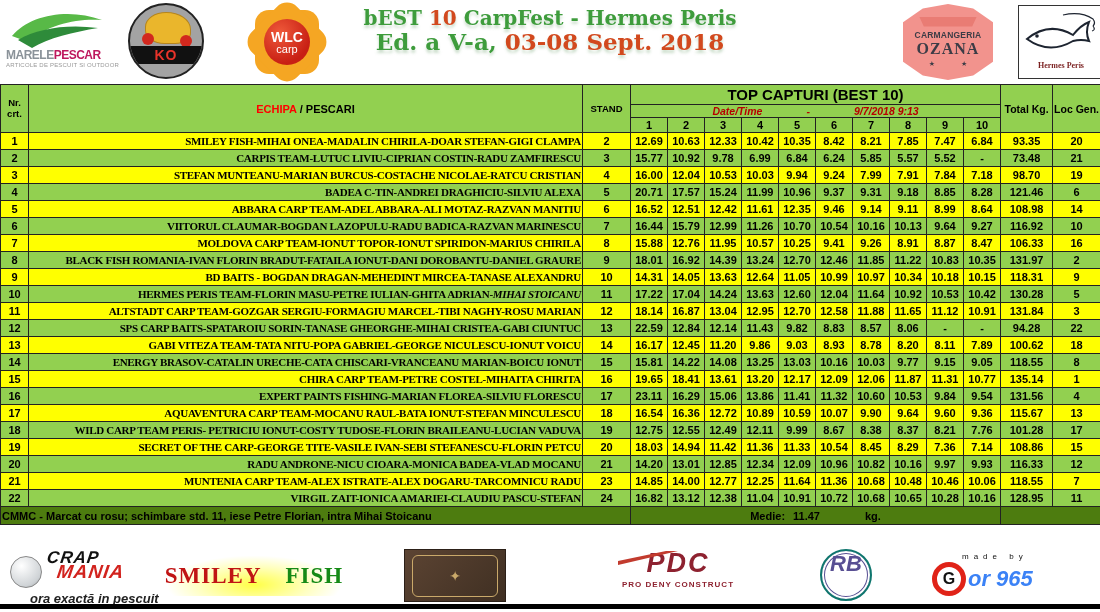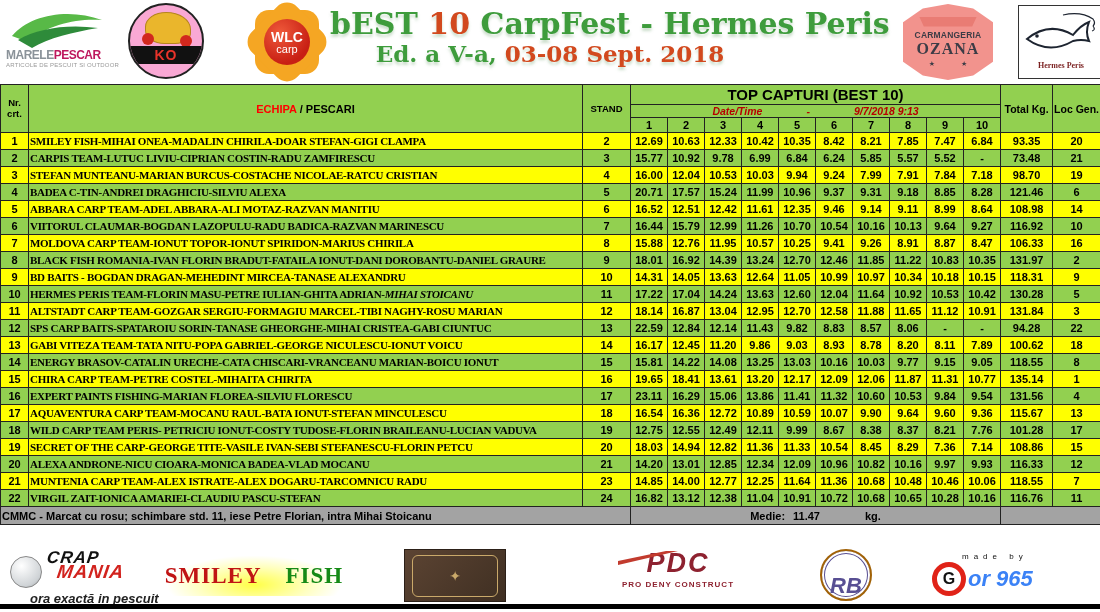--- a/index.html
+++ b/index.html
@@ -10,42 +10,42 @@
   .top-banner{position:absolute;left:0;top:0;width:1100px;height:84px;background:#fff}
   .logo{position:absolute}
 
   .mp{left:6px;top:8px;width:112px}
   .mp svg{display:block;margin-left:2px}
   .mp-text{font-size:12px;font-weight:bold;letter-spacing:-0.5px;margin-top:-2px;white-space:nowrap}
   .mp-a{color:#8a9299}.mp-b{color:#be185d}
   .mp-tag{font-size:6px;color:#999;letter-spacing:0.2px;white-space:nowrap}
 
   .ko{left:128px;top:3px;width:78px;height:78px}
-  .ko-circle{width:76px;height:76px;border-radius:50%;background:#f9a8d4;border:2px solid #222;
+  .ko-circle{width:76px;height:76px;border-radius:50%;background:#a3a3a3;border:2px solid #222;
              box-sizing:border-box;position:relative;overflow:hidden}
   .ko-fish{position:absolute;top:7px;left:15px;width:44px;height:30px;background:#eab62c;
            border:1px solid #b5851d;border-radius:60% 70% 45% 55%}
   .glove{position:absolute;width:12px;height:12px;background:#d2281e;border-radius:50%}
   .g1{left:-4px;bottom:-2px}.g2{right:-2px;bottom:-4px}
   .ko-band{position:absolute;left:-4px;right:-4px;bottom:13px;height:18px;background:#111;
            display:flex;align-items:center;justify-content:center}
   .ko-band span{color:#e8332a;font-weight:bold;font-size:14px;letter-spacing:1px}
 
   .wlc{left:251px;top:6px;width:72px;height:72px}
   .petal{position:absolute;inset:4px;background:#f5a623;border-radius:22%}
   .p2{transform:rotate(45deg)}
   .wlc-center{position:absolute;inset:13px;border-radius:50%;color:#fff;line-height:1;
               background:radial-gradient(circle at 35% 30%,#ef5a3a,#c81f14 70%);
               display:flex;flex-direction:column;align-items:center;justify-content:center}
   .wlc-a{font-size:14px;font-weight:bold}.wlc-b{font-size:11px}
 
   .title{left:330px;top:7px;width:440px;text-align:center;line-height:1.12;
          font-family:"DejaVu Serif",serif;font-weight:bold;
          text-shadow:0 3px 3px rgba(110,160,110,0.35)}
-  .t1{font-size:30px;white-space:nowrap}
+  .t1{font-size:20px;white-space:nowrap}
   .t2{font-size:23px;white-space:nowrap}
   .tg{color:#3E9C3C}.ta{color:#D2491E}
 
   .abbara{left:786px;top:6px;width:92px;height:72px}
   .apple{position:absolute;left:16px;top:6px;width:56px;height:56px;box-sizing:border-box;
          border:6px solid #d42b20;border-radius:50% 50% 48% 48%}
   .leaf{position:absolute;left:42px;top:-1px;width:22px;height:12px;background:#4aa832;
         border-radius:0 100% 0 100%;transform:rotate(-20deg)}
   .abbara-text{position:absolute;left:0;right:0;top:25px;text-align:center;
         font-family:"DejaVu Serif",serif;font-style:italic;font-weight:bold;font-size:19px;color:#3f9e35;
@@ -82,23 +82,23 @@
   .datetime span{margin:16px 22px}
   .colnum{height:15px;font-size:11px}
   .score-table tbody td{height:17px;font-size:11px;font-weight:bold;white-space:nowrap}
   tr.band-y > td{background:#FFFF00}
   tr.band-g > td{background:#92D050}
   td.cell-red{background:#F84838}
   td.loc-1{background:#FF6600}
   td.loc-2{background:#A3CBD9}
   td.loc-3{background:#CCC1DA}
   .nr,.stand,.val,.total,.loc{text-align:center}
-  .name{font-family:"Liberation Serif",serif;letter-spacing:-0.3px;padding-left:4px;text-align:left}
+  .name{font-family:"Liberation Serif",serif;letter-spacing:-0.3px;padding-left:4px;text-align:right}
   .nm-it{font-style:italic}
-  .score-table tfoot td{background:#a3a3a3;height:18px;font-size:11px;font-weight:bold}
+  .score-table tfoot td{background:#4d7c0f;height:18px;font-size:11px;font-weight:bold}
   .cmmc{text-align:left;padding-left:48px}
   .medie{text-align:center}
   .medie b{margin-left:8px}
   .medie .kg{margin-left:45px}
 
   
   .bottom-banner{position:absolute;left:0;top:548px;width:1100px;height:56px;background:#fff}
   .crap{left:10px;top:2px;width:155px}
   .ball{position:absolute;left:0;top:6px;width:30px;height:30px;border-radius:50%;border:1px solid #888;
         background:radial-gradient(circle at 35% 30%,#fff,#cfd3d6 70%,#9aa0a4)}
@@ -117,23 +117,23 @@
         border:1px solid #2c2018;display:flex;align-items:center;justify-content:center;box-sizing:border-box}
   .wood-frame{width:84px;height:40px;border:1px solid #caa96a;border-radius:6px;color:#caa96a;
         display:flex;align-items:center;justify-content:center;font-size:14px}
 
   .pdc{left:612px;top:0px;width:132px;text-align:center}
   .pdc-roof{position:absolute;left:6px;top:3px;width:60px;height:14px;background:#c23b2e;
         clip-path:polygon(0 100%,100% 0,80% 0,0 72%)}
   .pdc-acronym{font-size:27px;font-weight:bold;font-style:italic;color:#8e2230;letter-spacing:2px;line-height:1.15}
   .pdc-tag{font-size:8px;font-weight:bold;color:#8e2230;letter-spacing:1px;margin-top:1px;white-space:nowrap}
 
-  .rb{left:820px;top:1px;width:52px;height:52px;border:2px solid #a16207;border-radius:50%;box-sizing:border-box;
+  .rb{left:820px;top:1px;width:52px;height:52px;border:2px solid #0f766e;border-radius:50%;box-sizing:border-box;
       box-shadow:inset 0 0 0 2px #fff,inset 0 0 0 3px #584f93;
-      display:flex;align-items:flex-end;justify-content:center;
+      display:flex;align-items:flex-start;justify-content:center;
       font-size:22px;font-weight:bold;font-style:italic;color:#584f93}
 
   .gor{left:932px;top:4px;width:165px}
   .gor-made{font-size:8px;letter-spacing:5px;color:#111;margin-left:30px}
   .gor-row{display:flex;align-items:center;margin-top:1px}
   .gor-g{width:34px;height:34px;border:5px solid #e02318;border-radius:50%;box-sizing:border-box;
          display:flex;align-items:center;justify-content:center;font-weight:bold;font-size:16px;color:#111}
   .gor-g i{font-style:normal}
   .gor-rest{font-size:22px;font-weight:bold;font-style:italic;color:#3b82f6;margin-left:2px}
 
@@ -551,34 +551,34 @@
       <td class="val">7.76</td>
       <td class="total">101.28</td>
       <td class="loc">17</td>
     </tr>
         <tr class="band-y">
       <td class="nr">19</td>
       <td class="name"><span class="nm">SECRET OF THE CARP-GEORGE TITE-VASILE IVAN-SEBI STEFANESCU-FLORIN PETCU</span><span class="nm-it"></span></td>
       <td class="stand">20</td>
       <td class="val">18.03</td>
       <td class="val">14.94</td>
-      <td class="val">12.82</td>
+      <td class="val">11.42</td>
       <td class="val">11.36</td>
       <td class="val">11.33</td>
       <td class="val">10.54</td>
       <td class="val">8.45</td>
       <td class="val">8.29</td>
       <td class="val">7.36</td>
       <td class="val">7.14</td>
       <td class="total">108.86</td>
       <td class="loc">15</td>
     </tr>
         <tr class="band-g">
       <td class="nr">20</td>
-      <td class="name"><span class="nm">ALEXA ANDRONE-NICU CIOARA-MONICA BADEA-VLAD MOCANU</span><span class="nm-it"></span></td>
+      <td class="name"><span class="nm">RADU ANDRONE-NICU CIOARA-MONICA BADEA-VLAD MOCANU</span><span class="nm-it"></span></td>
       <td class="stand">21</td>
       <td class="val">14.20</td>
       <td class="val">13.01</td>
       <td class="val">12.85</td>
       <td class="val">12.34</td>
       <td class="val">12.09</td>
       <td class="val">10.96</td>
       <td class="val">10.82</td>
       <td class="val">10.16</td>
       <td class="val">9.97</td>
@@ -610,21 +610,21 @@
       <td class="val">16.82</td>
       <td class="val">13.12</td>
       <td class="val">12.38</td>
       <td class="val">11.04</td>
       <td class="val">10.91</td>
       <td class="val">10.72</td>
       <td class="val">10.68</td>
       <td class="val">10.65</td>
       <td class="val">10.28</td>
       <td class="val">10.16</td>
-      <td class="total">116.76</td>
+      <td class="total">128.95</td>
       <td class="loc">11</td>
     </tr>
       </tbody>
     <tfoot>
       <tr>
         <td colspan="3" class="cmmc">CMMC - Marcat cu rosu;  schimbare std. 11, iese Petre Florian, intra Mihai Stoicanu</td>
         <td colspan="10" class="medie"><span>Medie:</span><b>11.47</b><span class="kg">kg.</span></td>
         <td colspan="2"></td>
       </tr>
     </tfoot>

